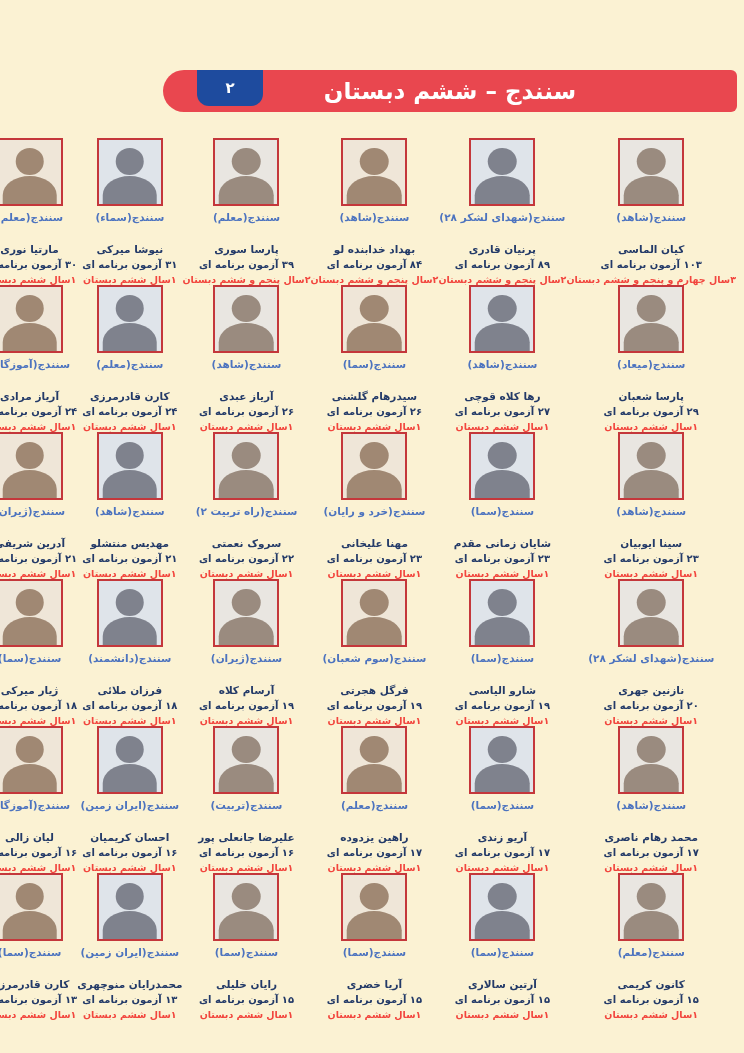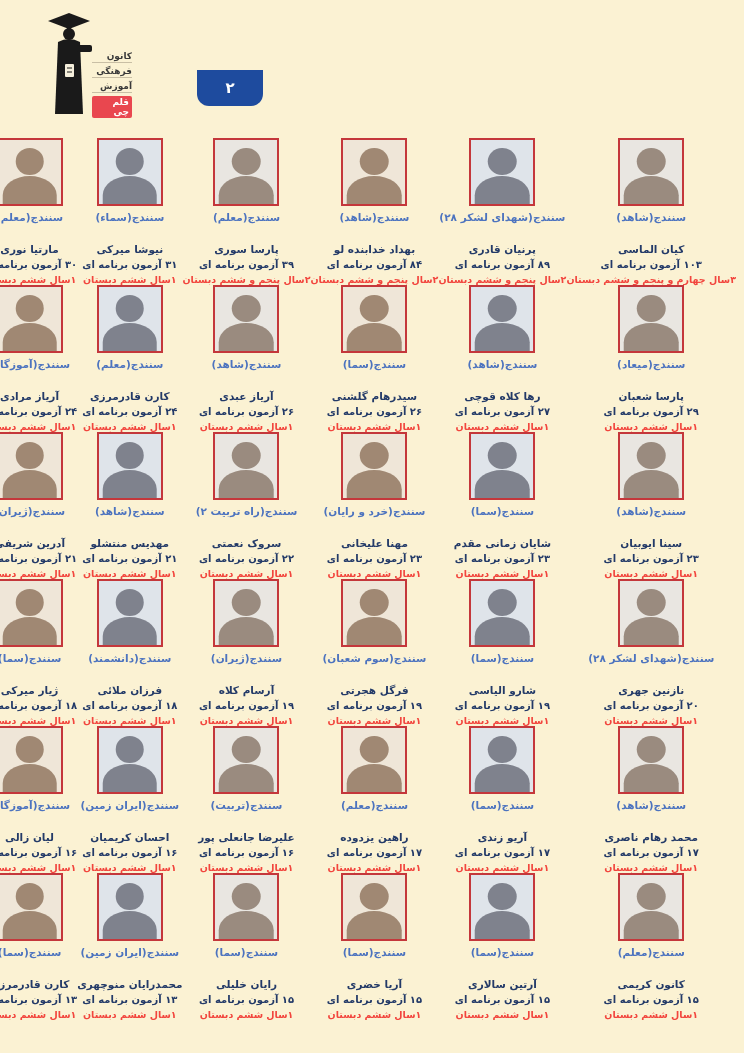--- a/index.html
+++ b/index.html
@@ -64,40 +64,25 @@
   .branch { margin-top:5px; color:#4c73bf; font-size:10.5px; font-weight:700; white-space:nowrap; }
   .sname  { margin-top:20px; color:#233a68; font-size:10.5px; font-weight:700; white-space:nowrap; }
   .tests  { margin-top:4px; color:#233a68; font-size:10px;  font-weight:700; white-space:nowrap; }
   .years  { margin-top:4px; color:#f2453d; font-size:9.5px; font-weight:700; white-space:nowrap; }
 </style>
 </head>
 <body>
 
 <div class="page">
 
-  <div class="logo">
-    <svg viewBox="0 0 46 106" aria-hidden="true">
-      <polygon points="23,1 44,9 23,17 2,9" fill="#1a1a1a"></polygon>
-      <rect x="21" y="13" width="4" height="7" fill="#1a1a1a"></rect>
-      <circle cx="23" cy="22" r="6" fill="#1a1a1a"></circle>
-      <path d="M12,30 Q23,24 34,30 L37,102 L9,102 Z" fill="#1a1a1a"></path>
-      <rect x="31" y="33" width="15" height="7" rx="2" fill="#1a1a1a"></rect>
-      <rect x="19" y="52" width="9" height="13" rx="1" fill="#f5efdc"></rect>
-      <line x1="21" y1="56" x2="26" y2="56" stroke="#1a1a1a" stroke-width="1"></line>
-      <line x1="21" y1="60" x2="26" y2="60" stroke="#1a1a1a" stroke-width="1"></line>
-    </svg>
-    <div class="logo-text">
-      <div class="logo-line">کانون</div>
-      <div class="logo-line">فرهنگی</div>
-      <div class="logo-line">آموزش</div>
-      <div class="logo-line brand">قلم چی</div>
-    </div>
+
+
+  <div class="banner-red">
+    <div class="banner-subtitle">سنندج – ششم دبستان</div>
   </div>
-
-
   <div class="page-badge">۲</div>
 
   <div class="grid">
     <div class="card">
       <div class="photo">
         <div class="ph-head"></div>
         <div class="ph-body"></div>
       </div>
       <div class="branch">سنندج(شاهد)</div>
       <div class="sname">کیان الماسی</div>

